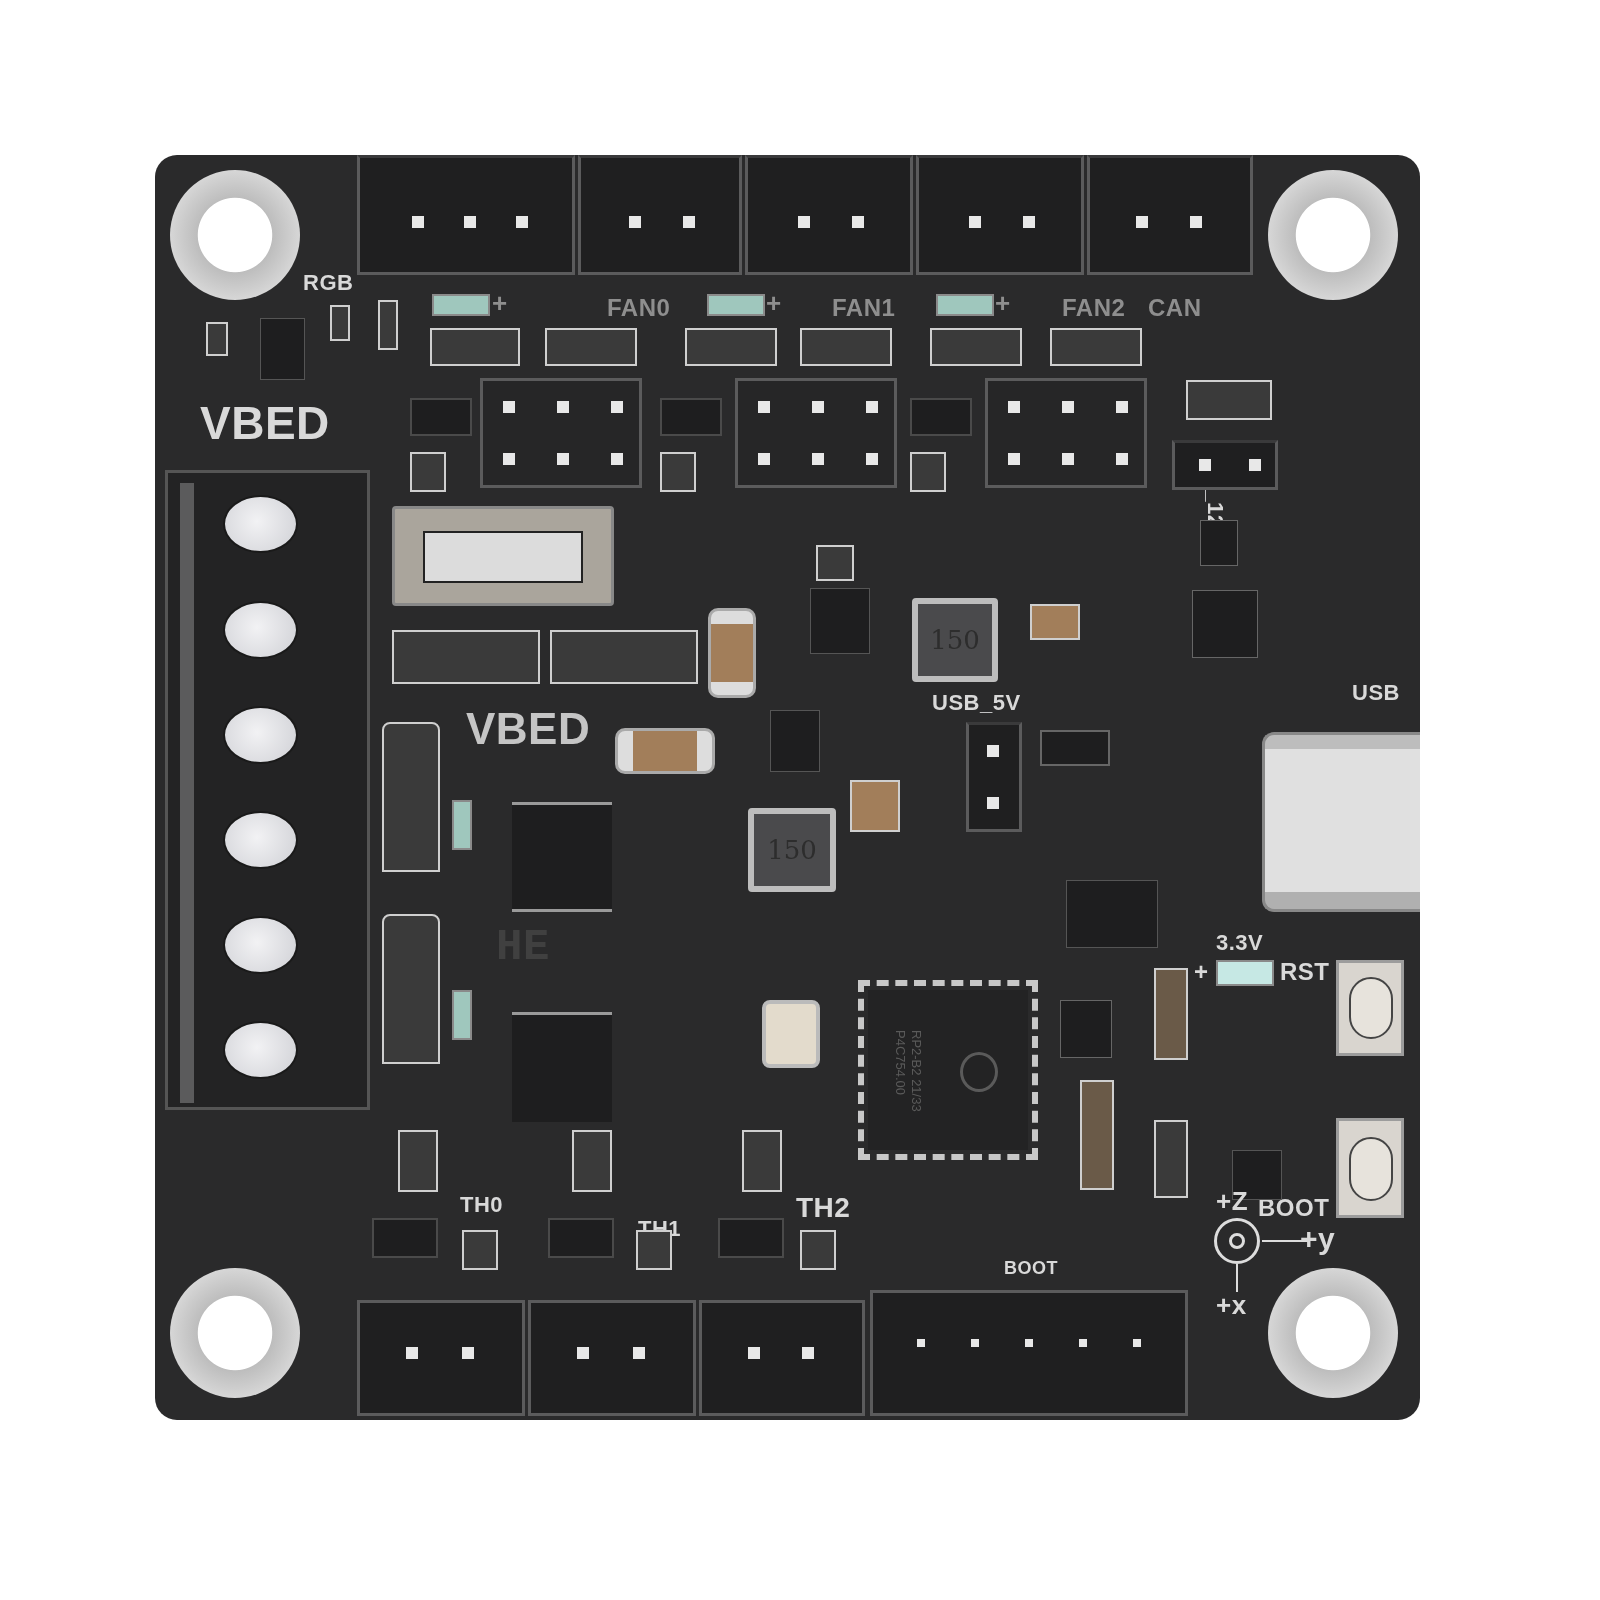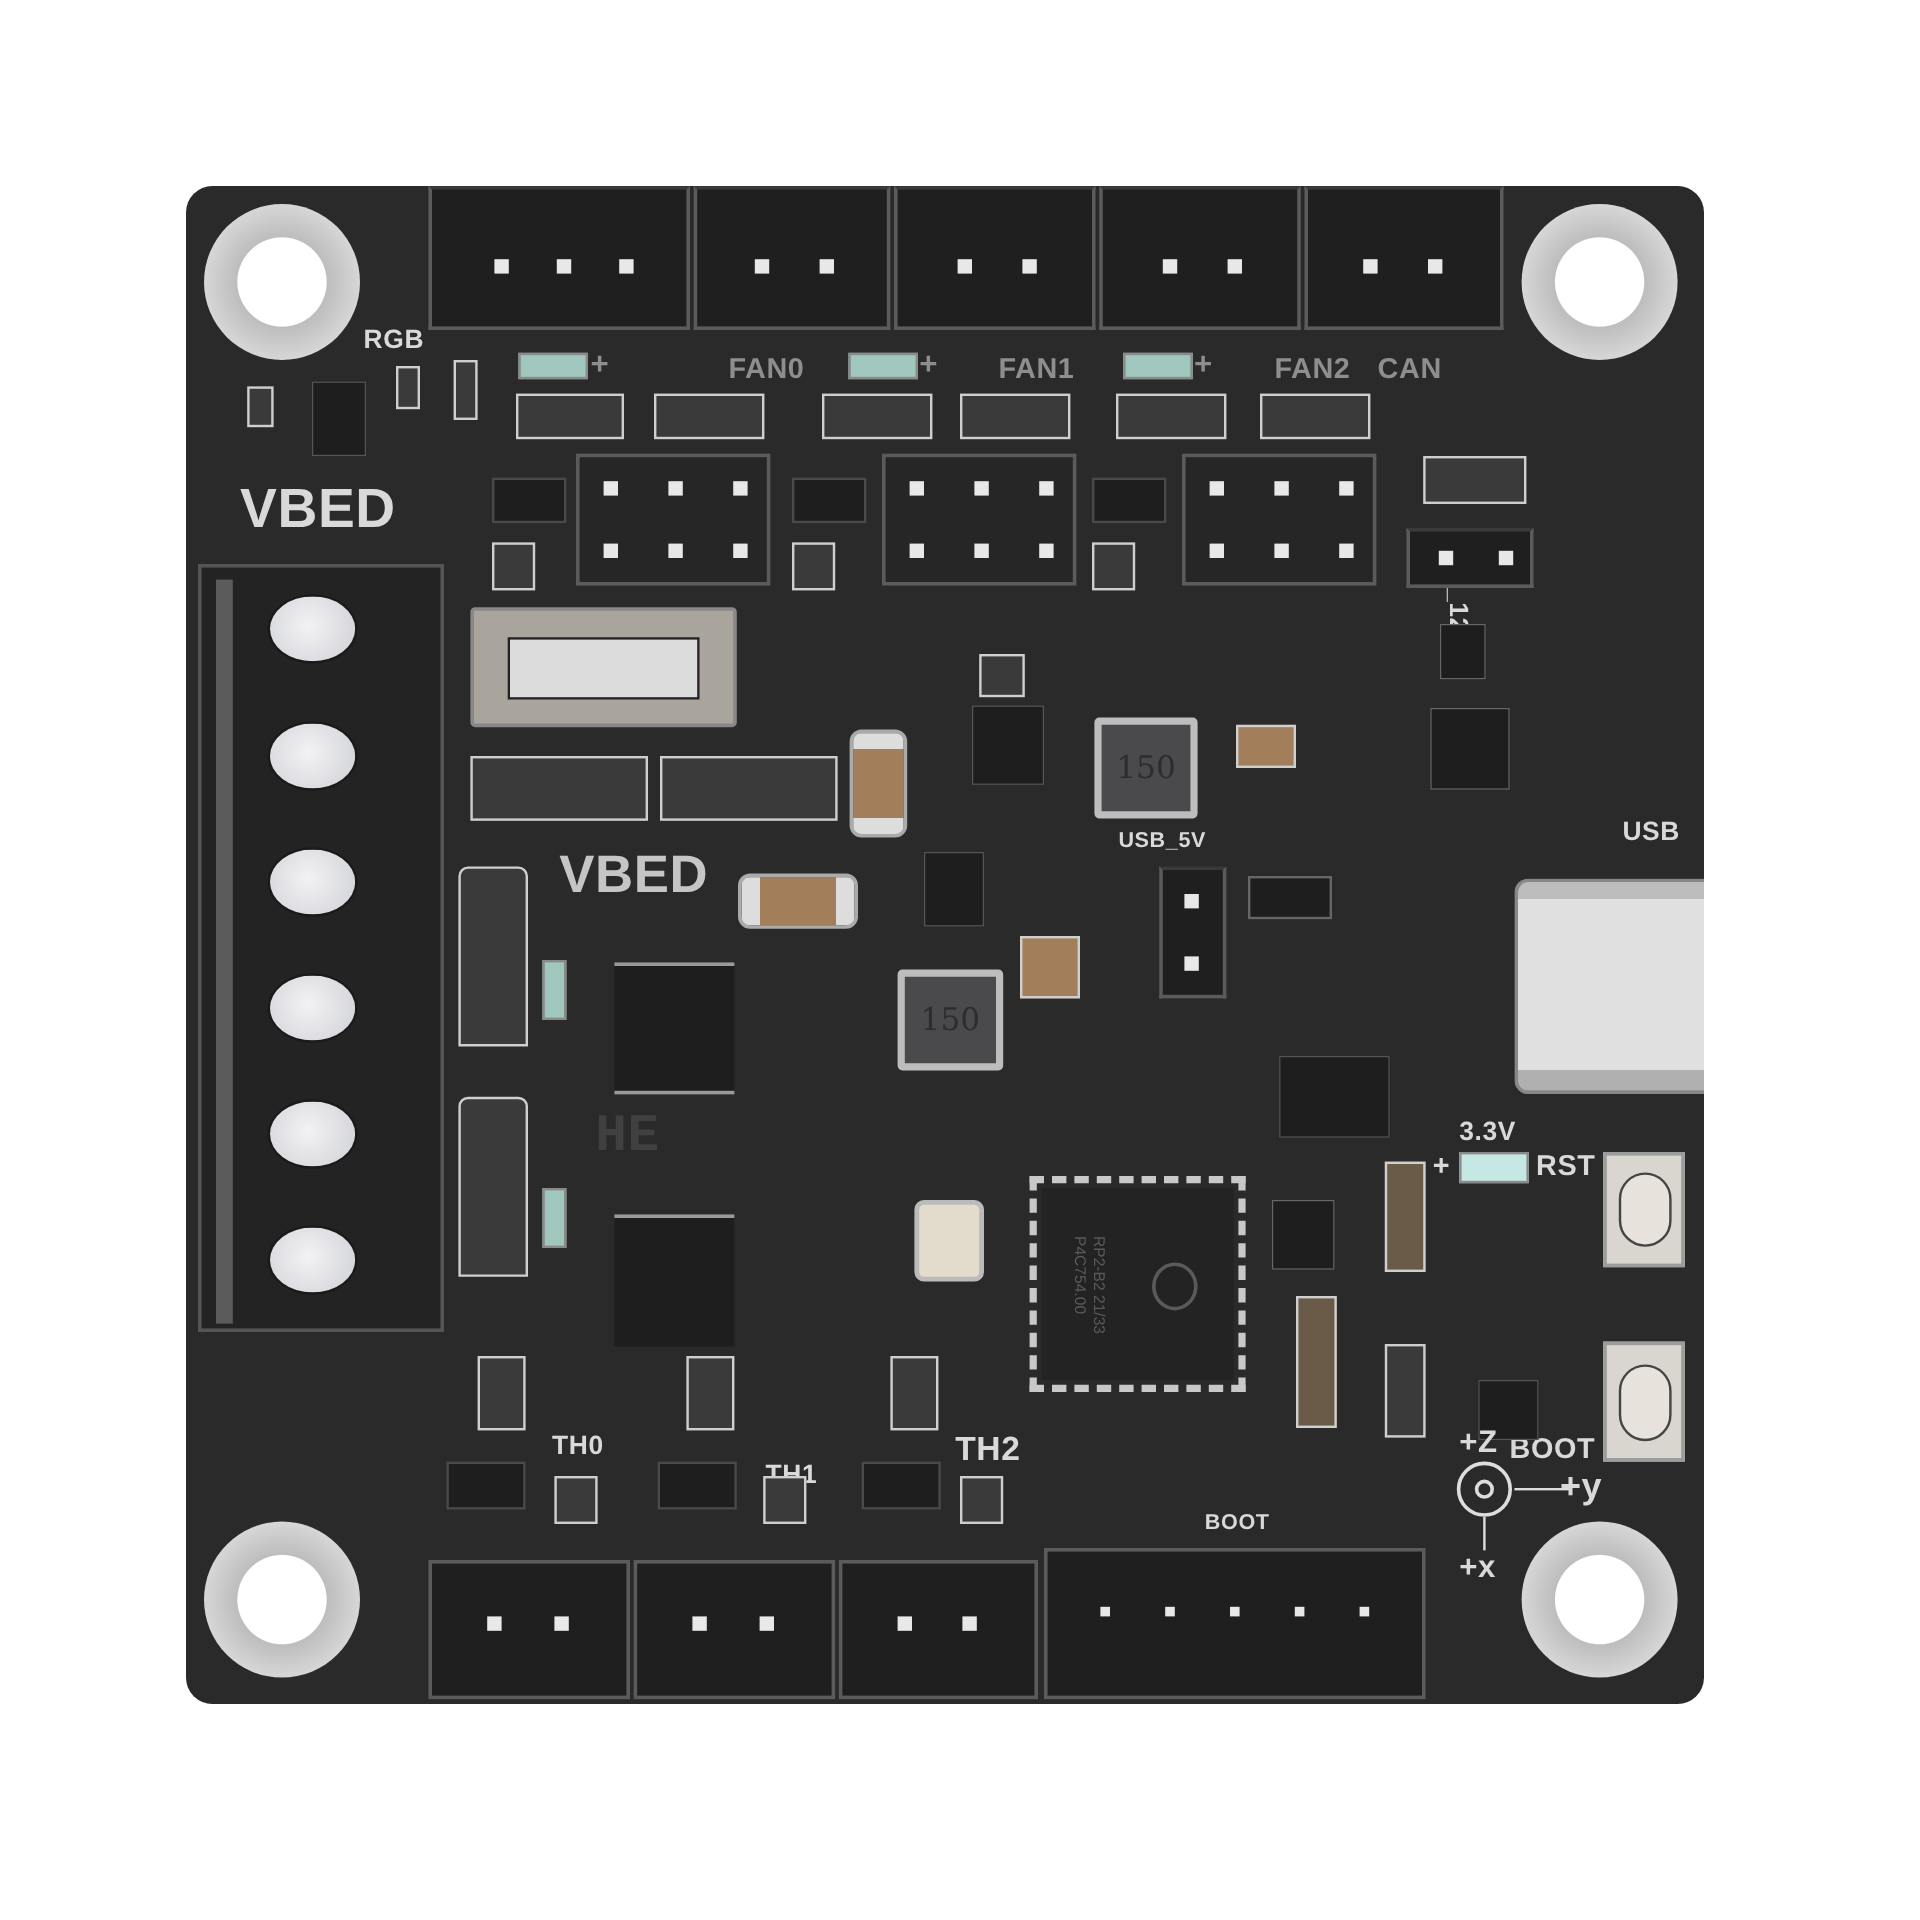--- a/index.html
+++ b/index.html
@@ -132,21 +132,21 @@
 
 <div class="abs smd" style="left:382px;top:722px;width:58px;height:150px;border-radius:8px 8px 0 0;"></div>
 <div class="abs smd" style="left:382px;top:914px;width:58px;height:150px;border-radius:8px 8px 0 0;"></div>
 <div class="abs led" style="left:452px;top:800px;width:20px;height:50px;"></div>
 <div class="abs led" style="left:452px;top:990px;width:20px;height:50px;"></div>
 
 <div class="abs chip" style="left:512px;top:802px;width:100px;height:110px;border-top:3px solid #9a9a9a;border-bottom:3px solid #9a9a9a;"></div>
 <div class="abs chip" style="left:512px;top:1012px;width:100px;height:110px;border-top:3px solid #9a9a9a;"></div>
 
 <div class="abs ind" style="left:912px;top:598px;width:86px;height:84px;line-height:72px;">150</div>
-<div class="abs silk" style="left:932px;top:690px;font-size:18px;">USB_5V</div>
+<div class="abs silk" style="left:932px;top:690px;font-size:22px;">USB_5V</div>
 <div class="abs ind" style="left:748px;top:808px;width:88px;height:84px;line-height:72px;">150</div>
 
 <div class="abs chip" style="left:810px;top:588px;width:60px;height:66px;border:1px solid #555;"></div>
 <div class="abs chip" style="left:770px;top:710px;width:50px;height:62px;border:1px solid #555;"></div>
 
 <div class="abs conn" style="left:966px;top:722px;width:56px;height:110px;">
   <div class="abs pin" style="left:18px;top:20px;"></div>
   <div class="abs pin" style="left:18px;top:72px;"></div>
 </div>
 <div class="abs chip" style="left:1040px;top:730px;width:70px;height:36px;border:2px solid #666;"></div>

